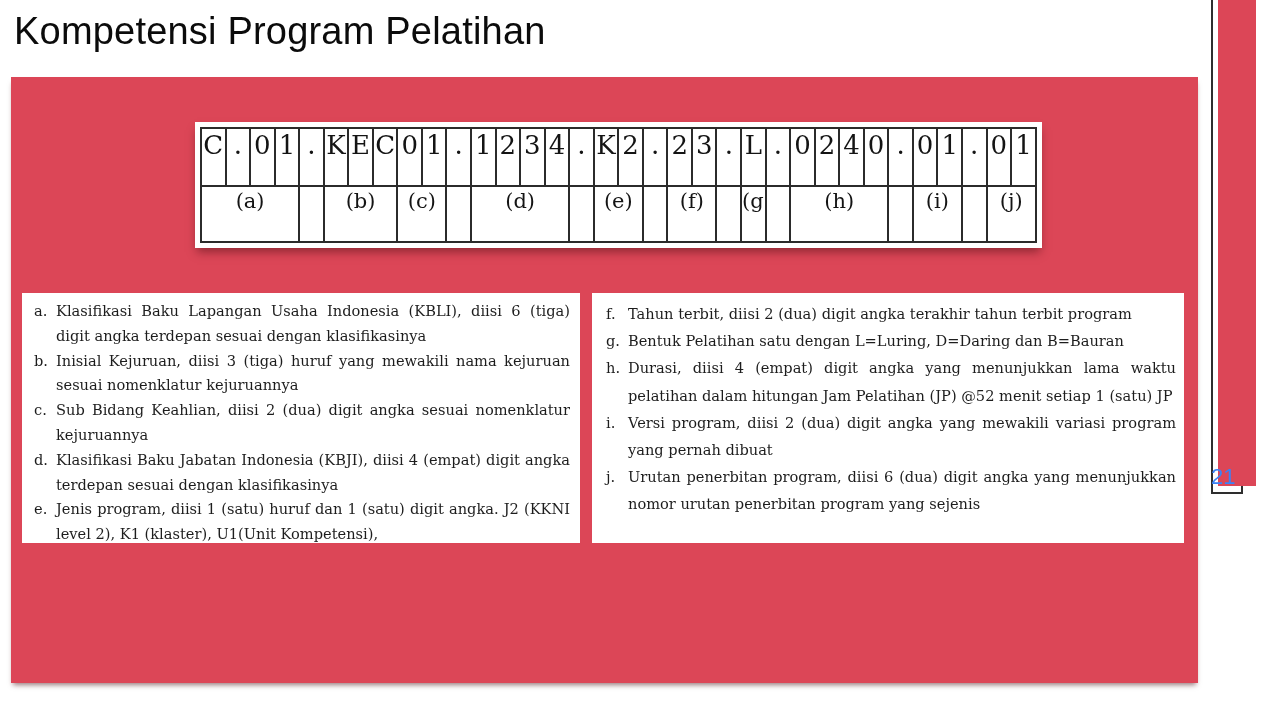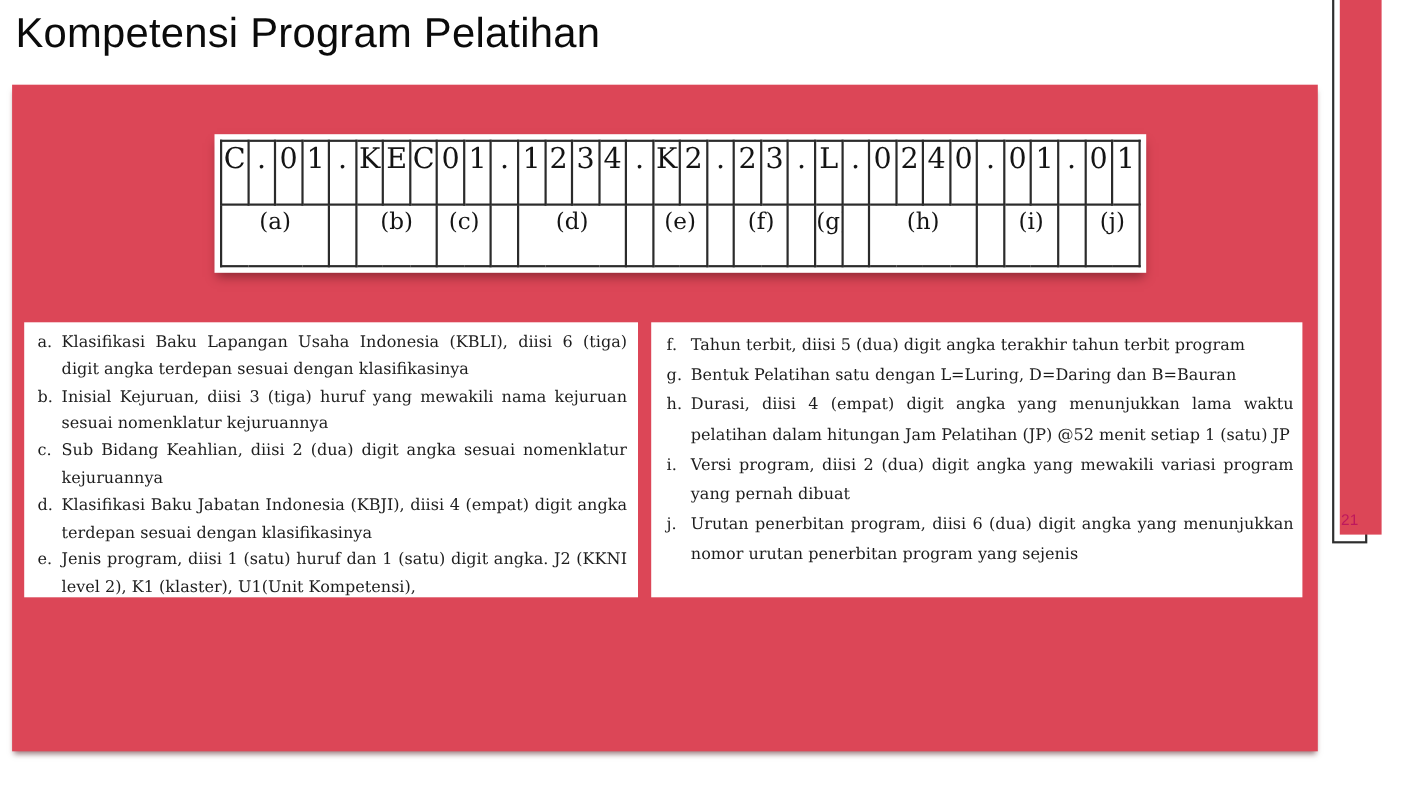--- a/index.html
+++ b/index.html
@@ -102,24 +102,24 @@
     background:transparent;
   }
   .pn-bar{
     position:absolute;left:1218px;top:0;
     width:38px;height:486px;
     background:var(--red);
   }
   .pn-text{
     position:absolute;left:1211px;top:464px;
     width:32px;
-    text-align:center;
+    text-align:left;
     font-family:"Liberation Sans", sans-serif;
-    font-size:14px;
-    color:#be185d;
+    font-size:22px;
+    color:#3b82f6;
   }
 </style>
 </head>
 <body>
 
 <h1 class="slide-title">Kompetensi Program Pelatihan</h1>
 
 <div class="panel">
 
   <div class="code-box">
@@ -186,21 +186,21 @@
   </div>
 
   <div class="textbox left" id="left-box">
       <div class="item"><span class="marker">a.</span><span>Klasifikasi Baku Lapangan Usaha Indonesia (KBLI), diisi 6 (tiga) digit angka terdepan sesuai dengan klasifikasinya</span></div>
       <div class="item"><span class="marker">b.</span><span>Inisial Kejuruan, diisi 3 (tiga) huruf yang mewakili nama kejuruan sesuai nomenklatur kejuruannya</span></div>
       <div class="item"><span class="marker">c.</span><span>Sub Bidang Keahlian, diisi 2 (dua) digit angka sesuai nomenklatur kejuruannya</span></div>
       <div class="item"><span class="marker">d.</span><span>Klasifikasi Baku Jabatan Indonesia (KBJI), diisi 4 (empat) digit angka terdepan sesuai dengan klasifikasinya</span></div>
       <div class="item"><span class="marker">e.</span><span>Jenis program, diisi 1 (satu) huruf dan 1 (satu) digit angka. J2 (KKNI level 2), K1 (klaster), U1(Unit Kompetensi),</span></div>
     </div>
   <div class="textbox right" id="right-box">
-      <div class="item"><span class="marker">f.</span><span>Tahun terbit, diisi 5 (dua) digit angka terakhir tahun terbit program</span></div>
+      <div class="item"><span class="marker">f.</span><span>Tahun terbit, diisi 2 (dua) digit angka terakhir tahun terbit program</span></div>
       <div class="item"><span class="marker">g.</span><span>Bentuk Pelatihan satu dengan L=Luring, D=Daring dan B=Bauran</span></div>
       <div class="item"><span class="marker">h.</span><span>Durasi, diisi 4 (empat) digit angka yang menunjukkan lama waktu pelatihan dalam hitungan Jam Pelatihan (JP) @52 menit setiap 1 (satu) JP</span></div>
       <div class="item"><span class="marker">i.</span><span>Versi program, diisi 2 (dua) digit angka yang mewakili variasi program yang pernah dibuat</span></div>
       <div class="item"><span class="marker">j.</span><span>Urutan penerbitan program, diisi 6 (dua) digit angka yang menunjukkan nomor urutan penerbitan program yang sejenis</span></div>
     </div>
 
 </div>
 
 <div class="pn-outline"></div>
 <div class="pn-bar"></div>

